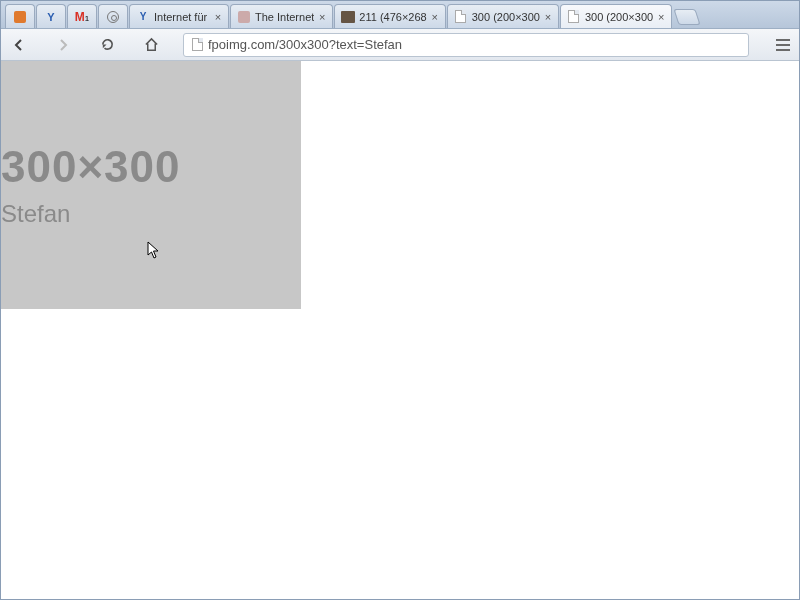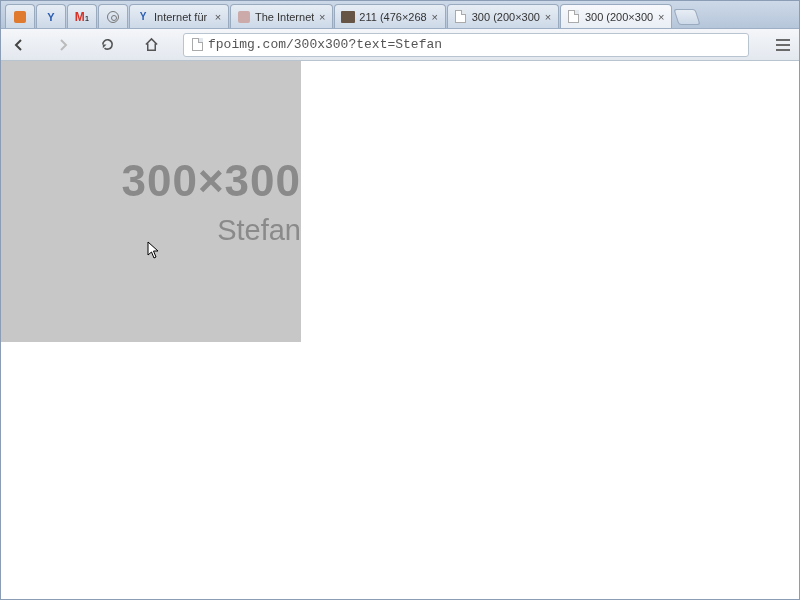--- a/index.html
+++ b/index.html
@@ -103,21 +103,20 @@
     }
     
     .toolbar {
       height: 32px;
       background: linear-gradient(#f4f6f9, #e3e8ef);
       border-bottom: 1px solid #b9c4d1;
       display: flex;
       align-items: center;
       padding: 0 6px;
       gap: 20px;
-      font-family: Liberation Mono, monospace;
     }
     .tbtn {
       width: 24px;
       height: 24px;
       display: flex;
       align-items: center;
       justify-content: center;
       color: #555;
       border-radius: 3px;
     }
@@ -161,36 +160,36 @@
     }
     
     .viewport {
       flex: 1;
       background: #fff;
       position: relative;
       overflow: hidden;
     }
     .placeholder-img {
       width: 300px;
-      height: 281px;
+      height: 248px;
       background: #c7c7c7;
       display: flex;
       flex-direction: column;
-      align-items: flex-end;
+      align-items: flex-start;
       justify-content: center;
       font-family: Arial, Helvetica, sans-serif;
     }
     .placeholder-dim {
       font-size: 44px;
       font-weight: 700;
       color: #8a8a8a;
       letter-spacing: 1px;
     }
     .placeholder-text {
-      font-size: 29px;
+      font-size: 24px;
       color: #8a8a8a;
       margin-top: 8px;
     }
     .cursor {
       position: absolute;
       left: 146px;
       top: 180px;
       font-size: 16px;
       color: #000;
       pointer-events: none;

